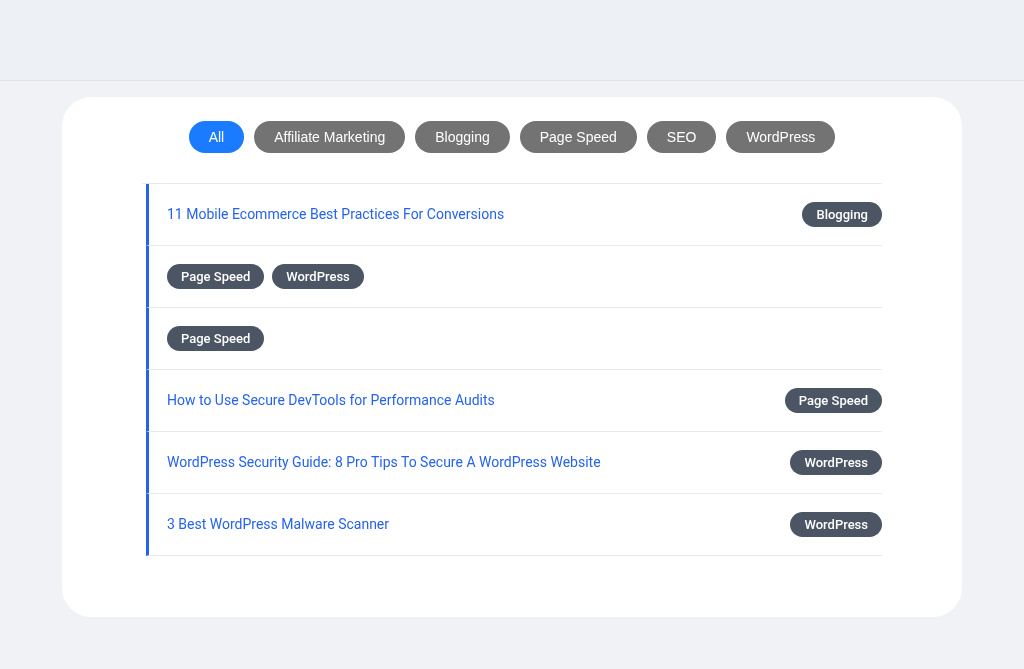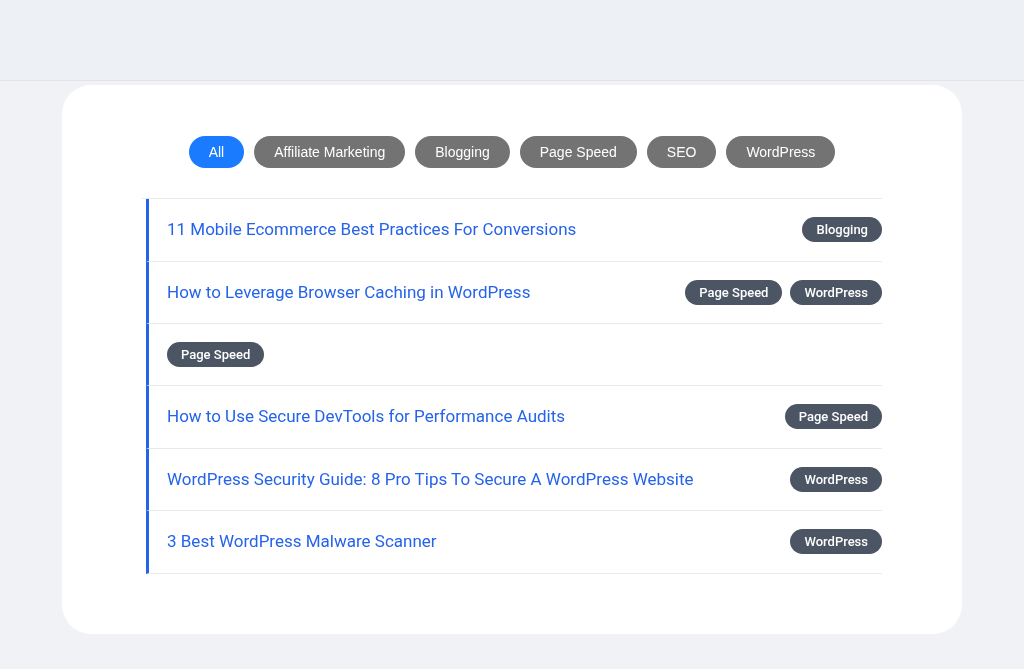--- a/index.html
+++ b/index.html
@@ -24,22 +24,22 @@
     .page-title {
       font-size: 32px;
       font-weight: 800;
       color: #111;
       letter-spacing: -0.3px;
     }
 
     .main-content {
       background: #fff;
       max-width: 900px;
-      margin: 4px auto;
-      padding: 51px 80px 60px;
+      margin: 16px auto;
+      padding: 24px 80px 60px;
       min-height: 520px;
       border-radius: 29px;
     }
 
     .filter-bar {
       display: flex;
       flex-wrap: wrap;
       gap: 10px;
       margin-bottom: 30px;
       justify-content: center;
@@ -75,21 +75,21 @@
       align-items: center;
       justify-content: space-between;
       padding: 18px 0 18px 16px;
       border-bottom: 1px solid #e8eaed;
       border-left: 3px solid #2563eb;
       margin-left: 4px;
       padding-left: 18px;
     }
 
     .post-title {
-      font-size: 17px;
+      font-size: 14px;
       color: #2563eb;
       text-decoration: none;
       flex: 1;
       padding-right: 20px;
       line-height: 1.5;
     }
 
     .tag-group {
       display: flex;
       gap: 8px;
@@ -125,21 +125,20 @@
     </div>
 
   <ul class="posts-list" id="posts-list">
       <li class="post-item">
         <a class="post-title" href="#">11 Mobile Ecommerce Best Practices For Conversions</a>
         <div class="tag-group">
           <span class="tag">Blogging</span>
         </div>
       </li>
       <li class="post-item">
-        <a class="post-title" href="#">How to Leverage Browser Caching in WordPress</a>
         <div class="tag-group">
           <span class="tag">Page Speed</span>
           <span class="tag">WordPress</span>
         </div>
       </li>
       <li class="post-item">
         <div class="tag-group">
           <span class="tag">Page Speed</span>
         </div>
       </li>

